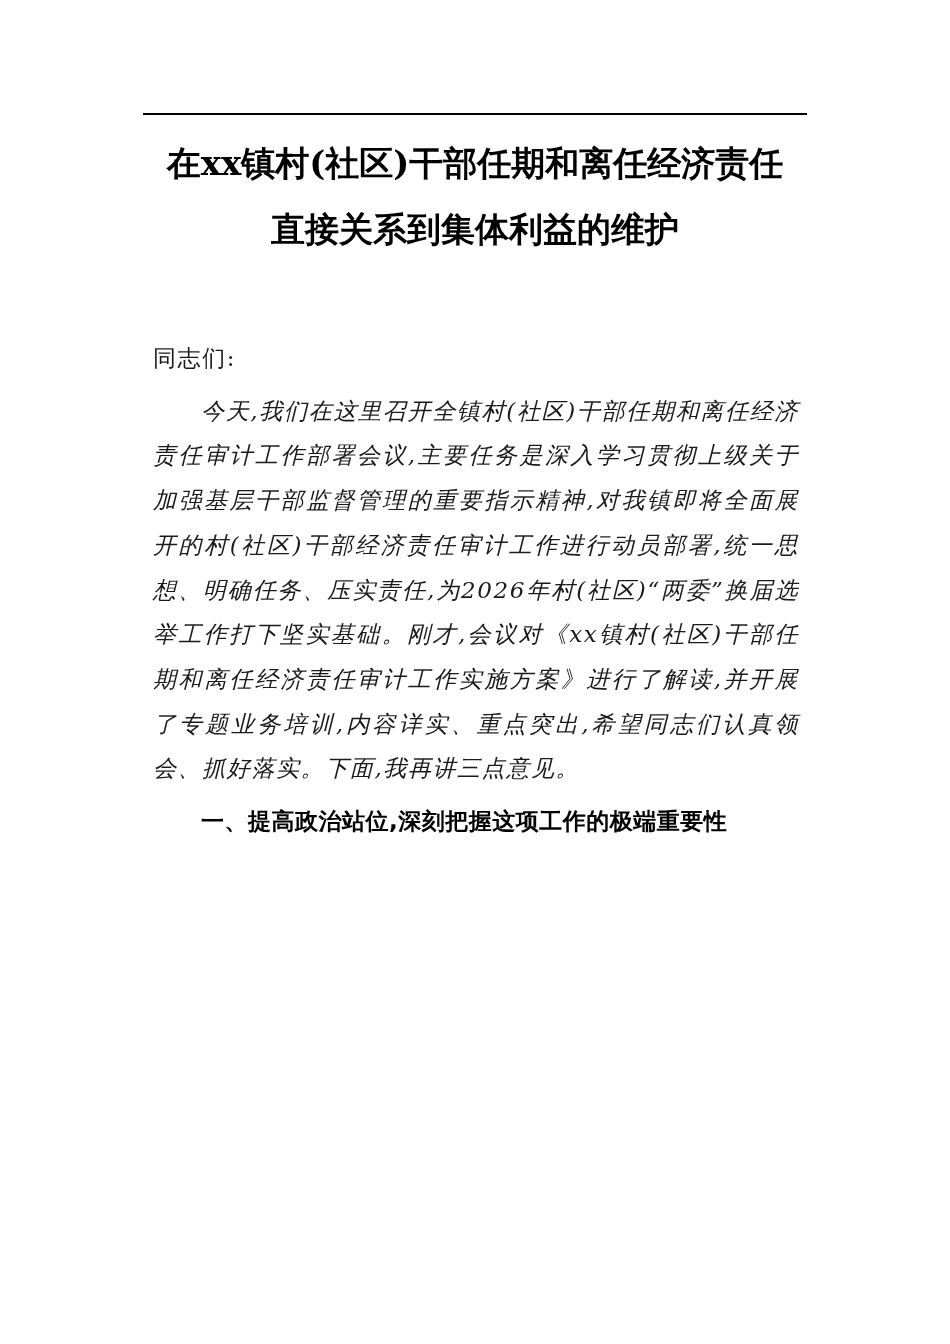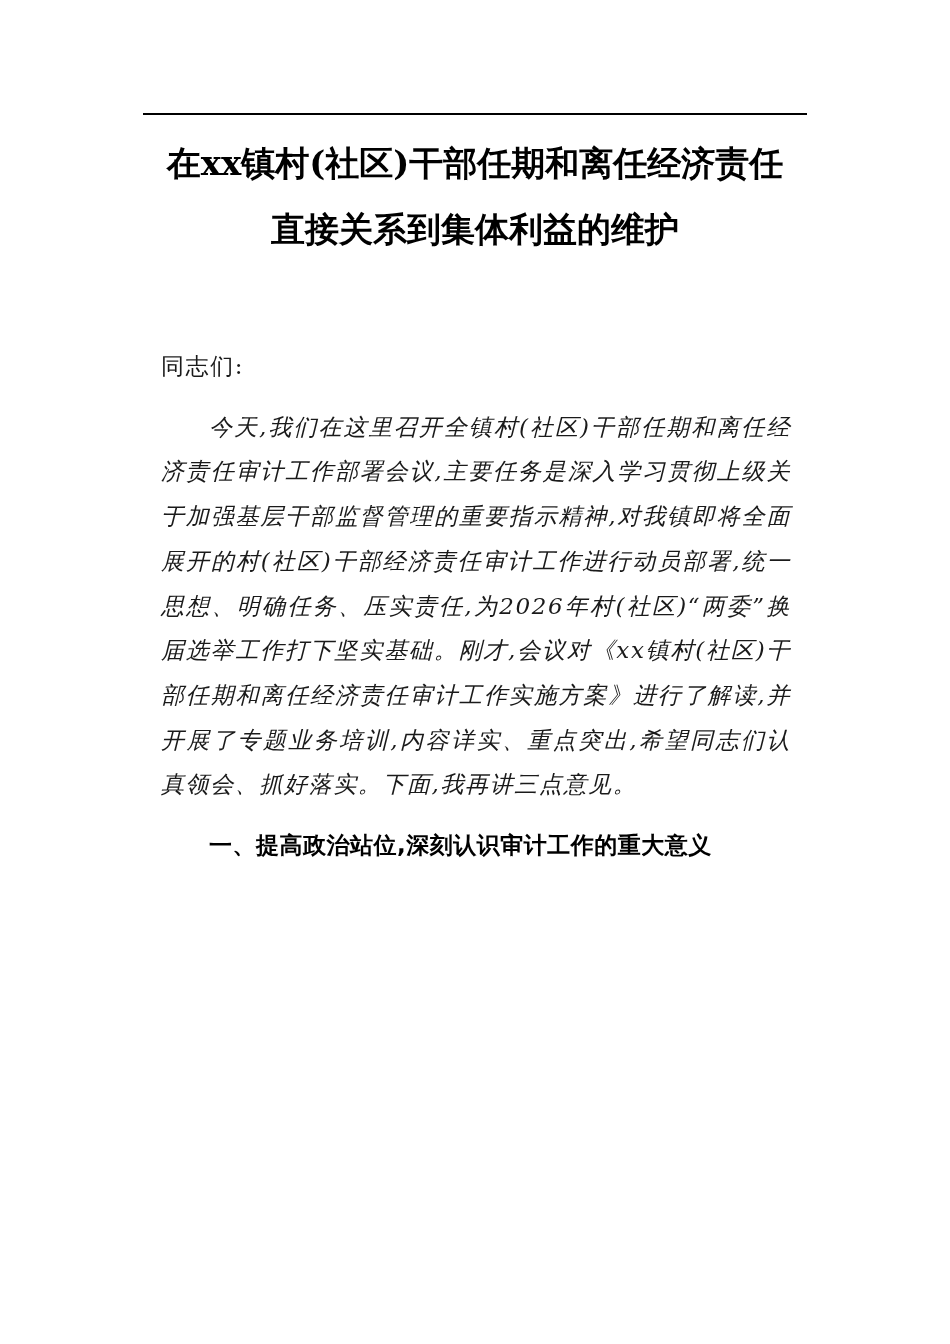--- a/index.html
+++ b/index.html
@@ -2,29 +2,29 @@
 <html><head>
 <meta charset="utf-8">
 <style>
   html, body { margin: 0; padding: 0; background: #ffffff; }
   body { width: 950px; height: 1344px; position: relative; overflow: hidden; font-family: "DejaVu Serif", "Liberation Serif", serif; color: #111; }
   .rule { position: absolute; left: 143px; top: 113px; width: 664px; height: 2px; background: #000; }
   .title { position: absolute; left: 143px; width: 664px; text-align: center; font-family: "DejaVu Serif", "Liberation Serif", serif; font-weight: bold; font-size: 34px; letter-spacing: 0px; color: #000; line-height: 40px; margin-top: 12px; }
   .title.l1 { top: 131px; }
   .title.l2 { top: 197px; }
   .body { position: absolute; left: 145px; top: 328px; width: 662px; font-size: 23px; line-height: 44.7px; letter-spacing: 1.6px; color: #1a1a1a; }
-  .body p { margin: 16px; text-align: justify; text-align-last: left; }
+  .body p { margin: 8px; text-align: justify; text-align-last: left; }
   .indent { text-indent: 48px; font-style: italic; }
   .heading { font-family: "DejaVu Sans", "Liberation Sans", sans-serif; font-weight: bold; font-size: 23px; letter-spacing: 0.5px; color: #000; text-indent: 48px; }
 </style>
 </head>
 <body>
 
 <div class="rule"></div>
 
 <div class="title l1">在xx镇村(社区)干部任期和离任经济责任</div>
 <div class="title l2">直接关系到集体利益的维护</div>
 
 <div class="body">
   <p>同志们:</p>
   <p class="indent">今天,我们在这里召开全镇村(社区)干部任期和离任经济责任审计工作部署会议,主要任务是深入学习贯彻上级关于加强基层干部监督管理的重要指示精神,对我镇即将全面展开的村(社区)干部经济责任审计工作进行动员部署,统一思想、明确任务、压实责任,为2026年村(社区)“两委”换届选举工作打下坚实基础。刚才,会议对《xx镇村(社区)干部任期和离任经济责任审计工作实施方案》进行了解读,并开展了专题业务培训,内容详实、重点突出,希望同志们认真领会、抓好落实。下面,我再讲三点意见。</p>
-  <p class="heading">一、提高政治站位,深刻认识审计工作的重大意义</p>
+  <p class="heading">一、提高政治站位,深刻把握这项工作的极端重要性</p>
 </div>
 
 </body></html>

